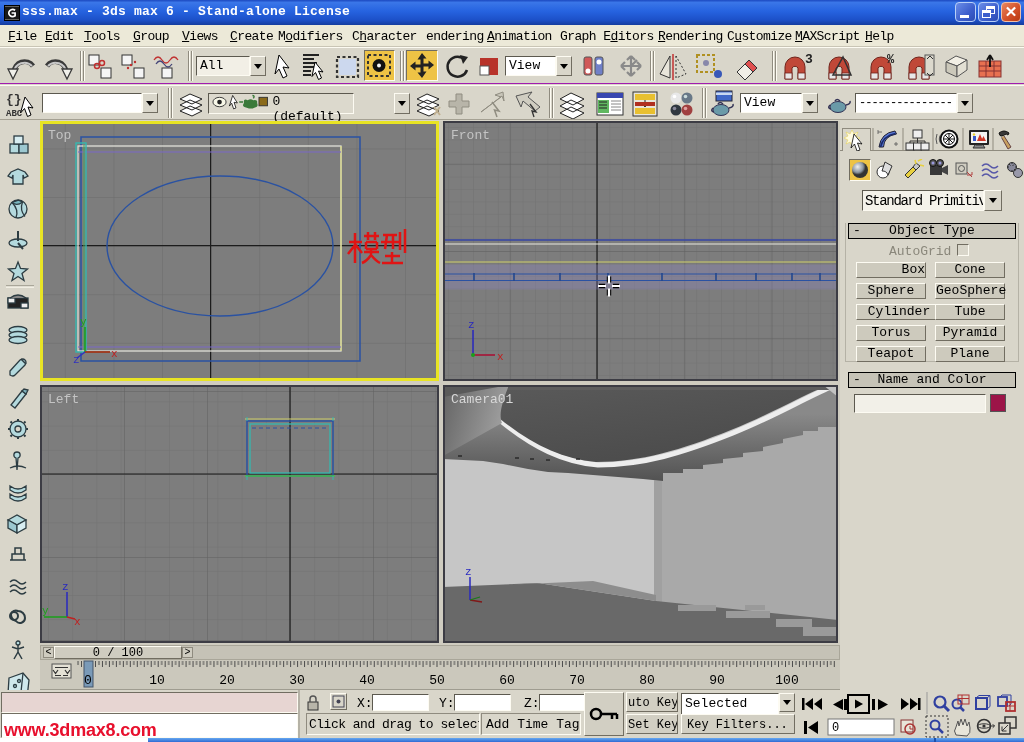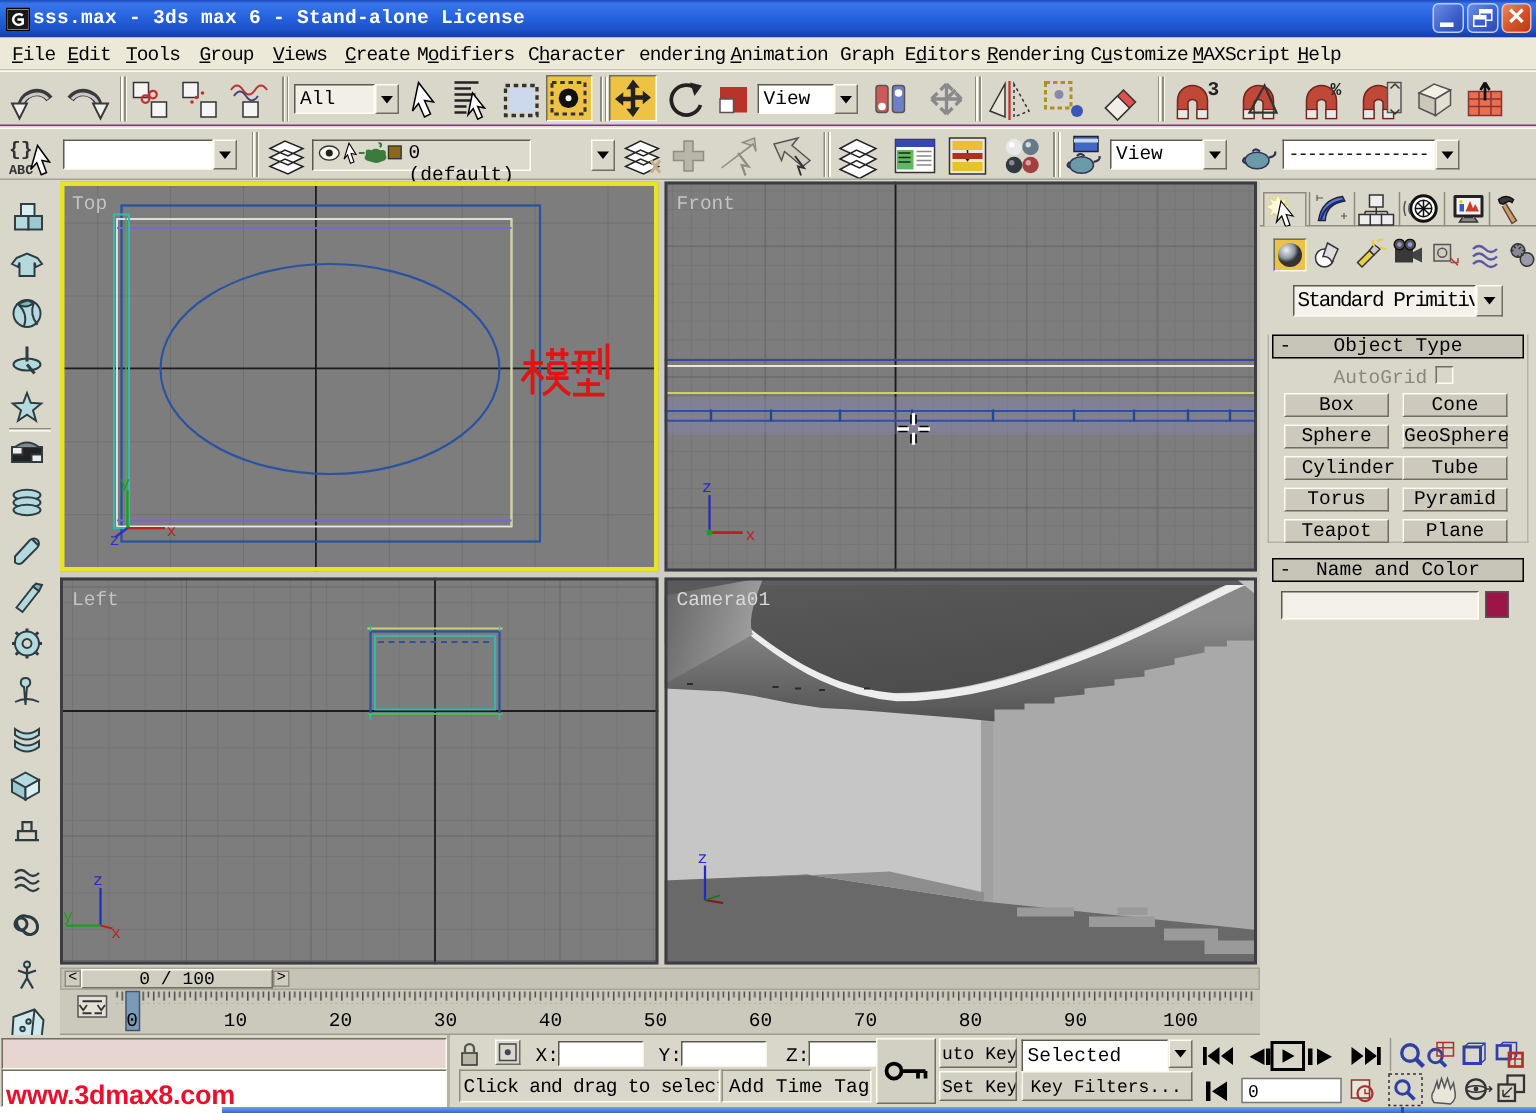--- a/index.html
+++ b/index.html
@@ -579,21 +579,21 @@
   <div class="a fld" style="left:22px;top:70px;width:122px;height:21px;background:#f4f2ea;padding:2px 2px;font-size:14px;letter-spacing:-1.3px;white-space:nowrap;overflow:hidden">Standard Primitiv</div>
   <div class="a ddarrow" style="left:144px;top:70px;width:18px;height:21px">
       <div class="tri"></div>
     </div>
 
   <div class="a" style="left:8px;top:103px;width:168px;height:16px;background:#c6c3b7;border:1px solid #000;font-size:13px;text-align:center;line-height:14px">Object Type</div>
   <div class="a" style="left:13px;top:106px;font-size:13px;line-height:10px">-</div>
   <div class="a" style="left:5px;top:103px;width:174px;height:139px;border:1px solid #b5b2a6;border-top:none"></div>
   <div class="a" style="left:49px;top:124px;color:#8a877b;font-size:13px">AutoGrid</div>
   <div class="a in" style="left:117px;top:124px;width:12px;height:12px;background:#d9d6ca"></div>
-  <div class="a out" style="left:16px;top:142px;width:70px;height:16px;text-align:center;font-size:13px;line-height:14px;background:#cdcabd">Box</div>
+  <div class="a out" style="left:16px;top:142px;width:70px;height:16px;text-align:right;font-size:13px;line-height:14px;background:#cdcabd">Box</div>
   <div class="a out" style="left:95px;top:142px;width:70px;height:16px;text-align:center;font-size:13px;line-height:14px;background:#cdcabd">Cone</div>
   <div class="a out" style="left:16px;top:163px;width:70px;height:16px;text-align:center;font-size:13px;line-height:14px;background:#cdcabd">Sphere</div>
   <div class="a out" style="left:95px;top:163px;width:70px;height:16px;font-size:13px;line-height:14px;background:#cdcabd">GeoSphere</div>
   <div class="a out" style="left:16px;top:184px;width:86px;height:16px;text-align:center;font-size:13px;line-height:14px;background:#cdcabd">Cylinder</div>
   <div class="a out" style="left:95px;top:184px;width:70px;height:16px;text-align:center;font-size:13px;line-height:14px;background:#cdcabd">Tube</div>
   <div class="a out" style="left:16px;top:205px;width:70px;height:16px;text-align:center;font-size:13px;line-height:14px;background:#cdcabd">Torus</div>
   <div class="a out" style="left:95px;top:205px;width:70px;height:16px;text-align:center;font-size:13px;line-height:14px;background:#cdcabd">Pyramid</div>
   <div class="a out" style="left:16px;top:226px;width:70px;height:16px;text-align:center;font-size:13px;line-height:14px;background:#cdcabd">Teapot</div>
   <div class="a out" style="left:95px;top:226px;width:70px;height:16px;text-align:center;font-size:13px;line-height:14px;background:#cdcabd">Plane</div>
 

